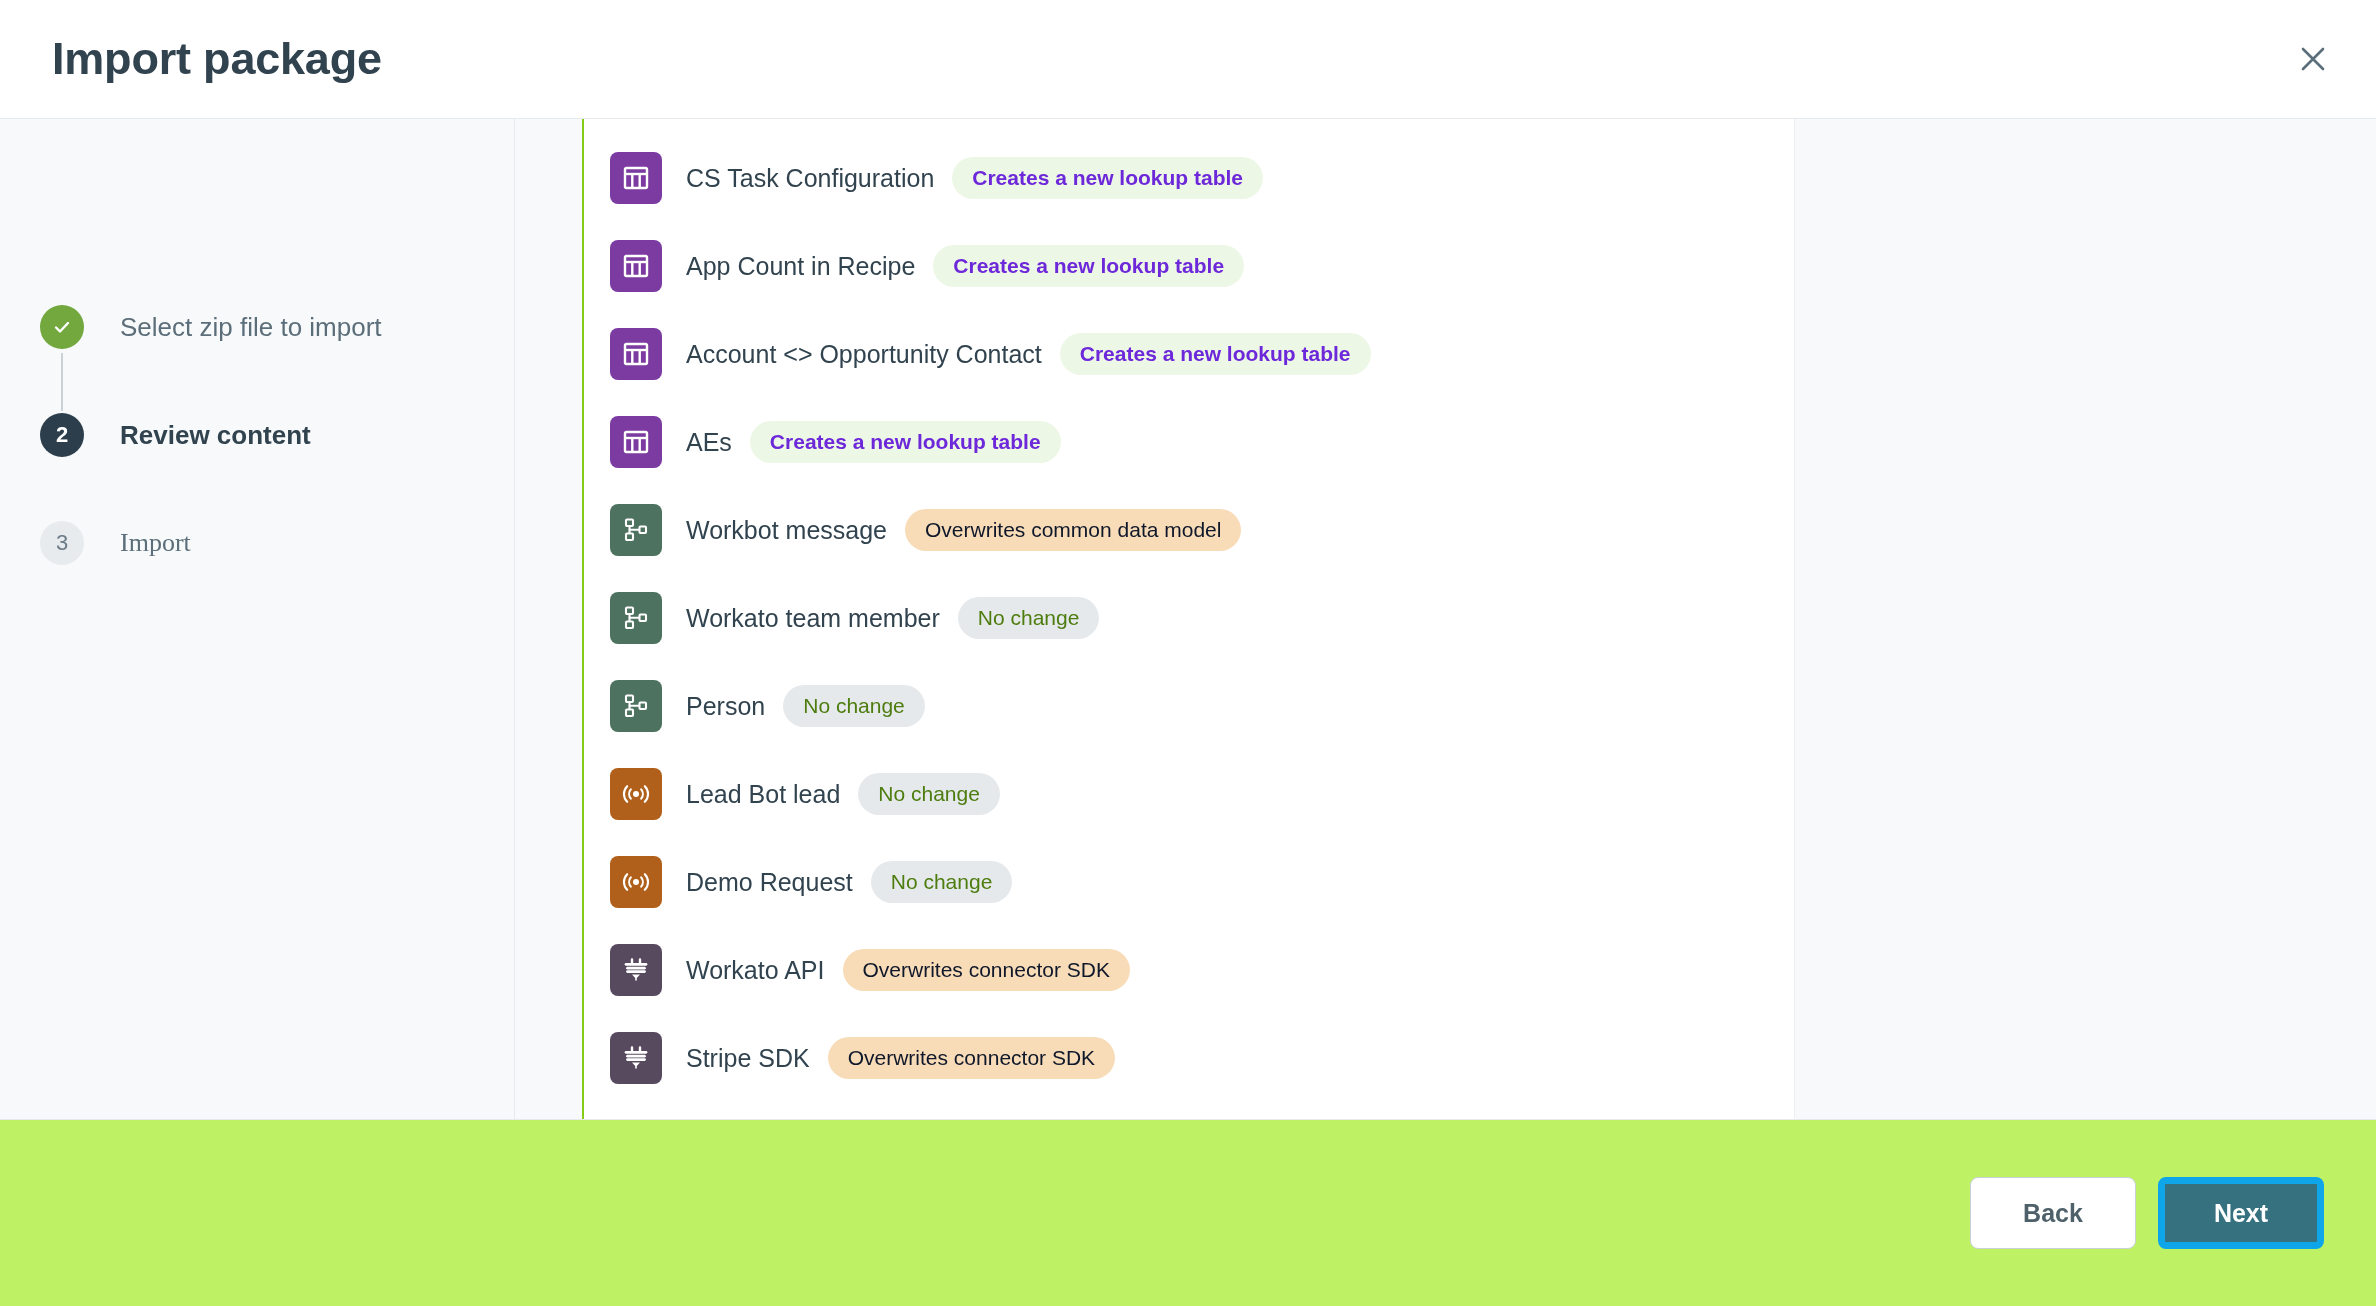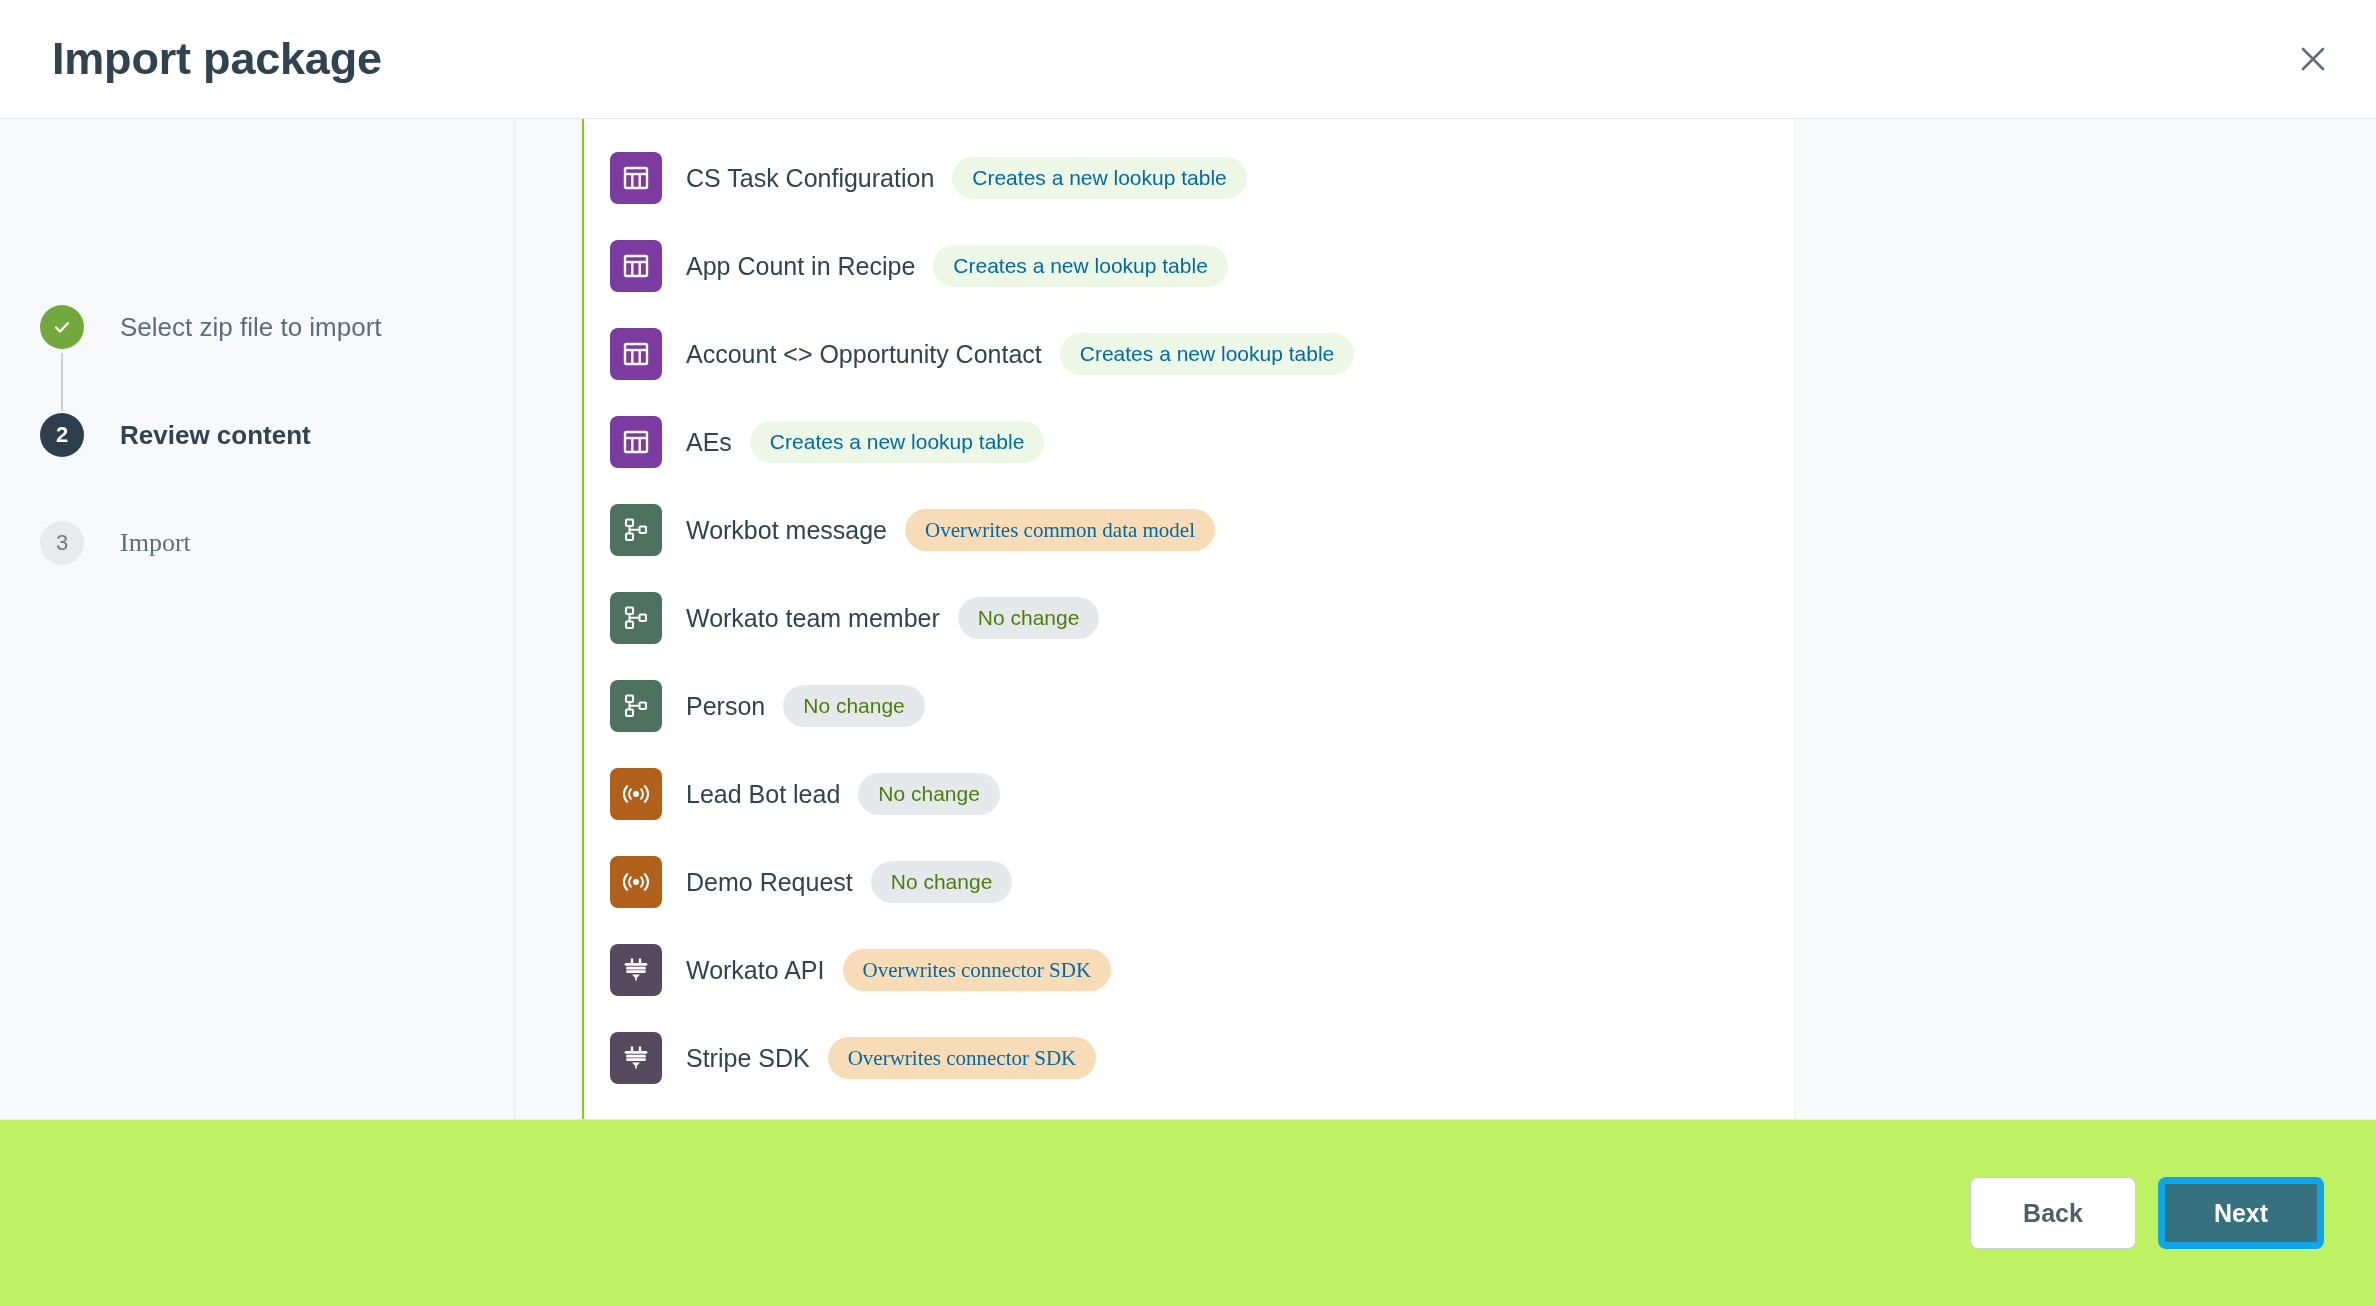--- a/index.html
+++ b/index.html
@@ -144,22 +144,22 @@
   .badge {
     margin-left: 18px;
     display: inline-flex;
     align-items: center;
     height: 42px;
     padding: 0 20px;
     border-radius: 21px;
     font-size: 21px;
     white-space: nowrap;
   }
-  .badge.green  { background: #EDF7E6; color: #0369a1; }
-  .badge.orange { background: #F8DCB8; color: #0369a1; font-family: Liberation Serif, serif; }
+  .badge.green  { background: #EDF7E6; color: #6d28d9; font-weight: bold; }
+  .badge.orange { background: #F8DCB8; color: #0f172a; }
   .badge.gray   { background: #E6E9EB; color: #4d7c0f; }
 
   
   .footer {
     flex: 0 0 186px;
     background: #bef264;
     display: flex;
     align-items: center;
     justify-content: flex-end;
     padding-right: 52px;

